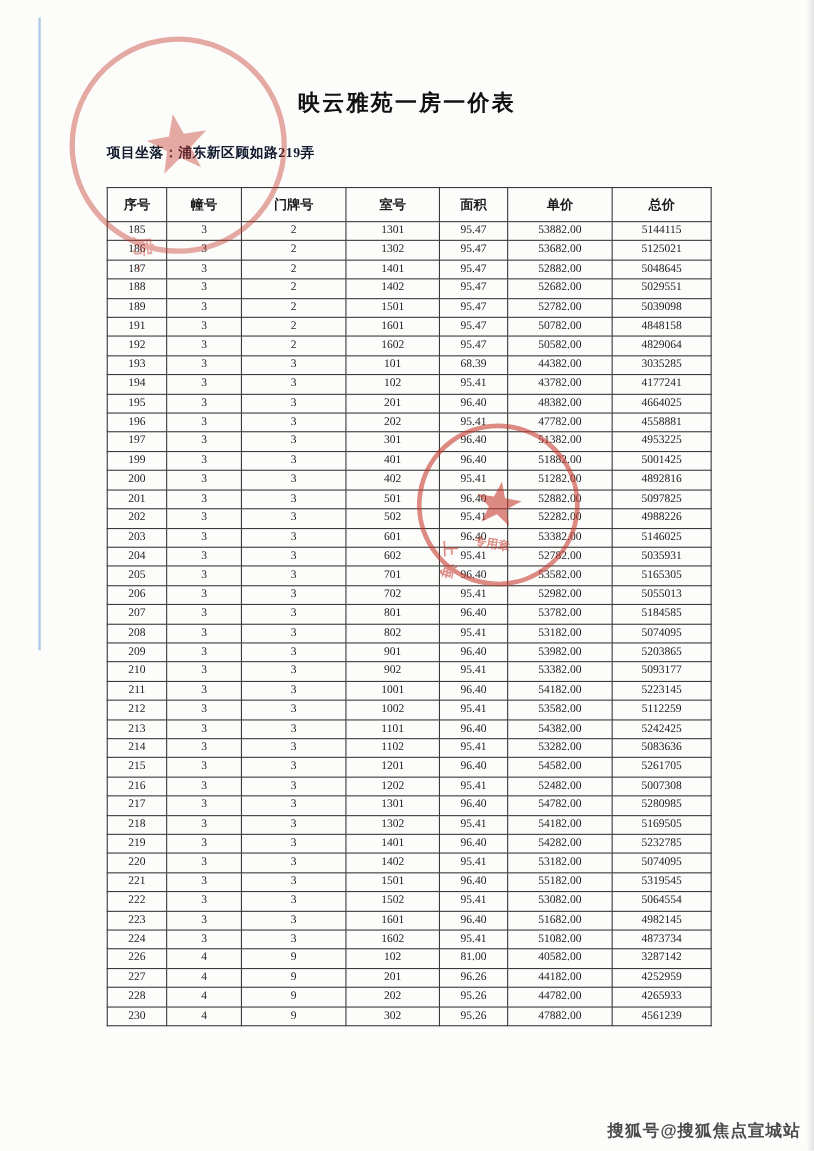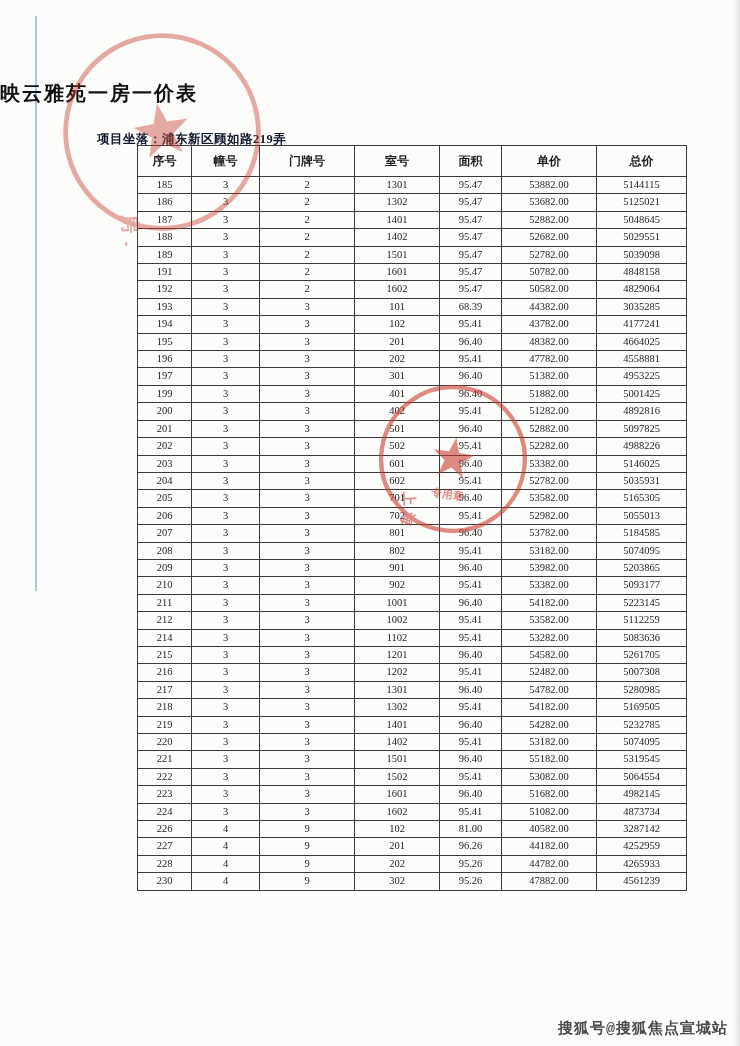--- a/index.html
+++ b/index.html
@@ -17,52 +17,52 @@
     position:absolute; left:35px; top:16px; width:2px; height:575px;
     background:#8fb3de; opacity:.75;
   }
   .edge-right {
     position:absolute; right:0; top:0; width:7px; height:100%;
     background:linear-gradient(to left, rgba(0,0,0,.10), rgba(0,0,0,0));
   }
 
   .page-title {
     position:absolute; top:80px; left:0; width:100%;
-    font-size:20px; font-weight:700;
+    text-align:center; font-size:20px; font-weight:700;
     letter-spacing:2px; color:#111;
   }
   .location {
     position:absolute; top:131px; left:97px;
     font-size:12.5px; font-weight:700; color:#0f172a; letter-spacing:.5px;
   }
 
   table.price {
-    position:absolute; top:145px; left:97px; width:549px;
+    position:absolute; top:170px; left:97px; width:549px;
     border-collapse:collapse; table-layout:fixed;
-    font-size:11px; color:#1c1c1c;margin-left:40px;
+    font-size:11px; color:#1c1c1c;
   }
   table.price th, table.price td {
     border:1px solid #3a3a3a; text-align:center; padding:0;
     overflow:hidden; white-space:nowrap;
   }
   table.price thead th {
     height:31px; font-size:12px; font-weight:700; background:#fcfcfb;
   }
   table.price tbody td {
     height:16.4px; line-height:16.4px; font-size:10.5px;
   }
 
   .stamp { position:absolute; pointer-events:none; }
   .stamp-top { left:56px;  top:26px;  width:212px; height:212px; opacity:.42; transform:rotate(-10deg); }
   .stamp-mid { left:374px; top:380px; width:158px; height:158px; opacity:.58; transform:rotate(9deg); }
   .stamp text { font-family:"Liberation Serif", serif; font-weight:700; }
 
   .watermark {
     position:absolute; right:12px; bottom:8px;
-    font-family:Liberation Mono, monospace;
+    font-family:Liberation Sans, sans-serif;
     font-size:15px; font-weight:700; color:#4a4a4a; letter-spacing:1px;margin-top:28px;
   }
 </style>
 </head>
 <body>
 
 <div class="page">
 
   <div class="scan-line-left"></div>
   <div class="edge-right"></div>
@@ -321,20 +321,29 @@
         <tr>
           <td>212</td>
           <td>3</td>
           <td>3</td>
           <td>1002</td>
           <td>95.41</td>
           <td>53582.00</td>
           <td>5112259</td>
         </tr>
         <tr>
+          <td>213</td>
+          <td>3</td>
+          <td>3</td>
+          <td>1101</td>
+          <td>96.40</td>
+          <td>54382.00</td>
+          <td>5242425</td>
+        </tr>
+        <tr>
           <td>214</td>
           <td>3</td>
           <td>3</td>
           <td>1102</td>
           <td>95.41</td>
           <td>53282.00</td>
           <td>5083636</td>
         </tr>
         <tr>
           <td>215</td>

